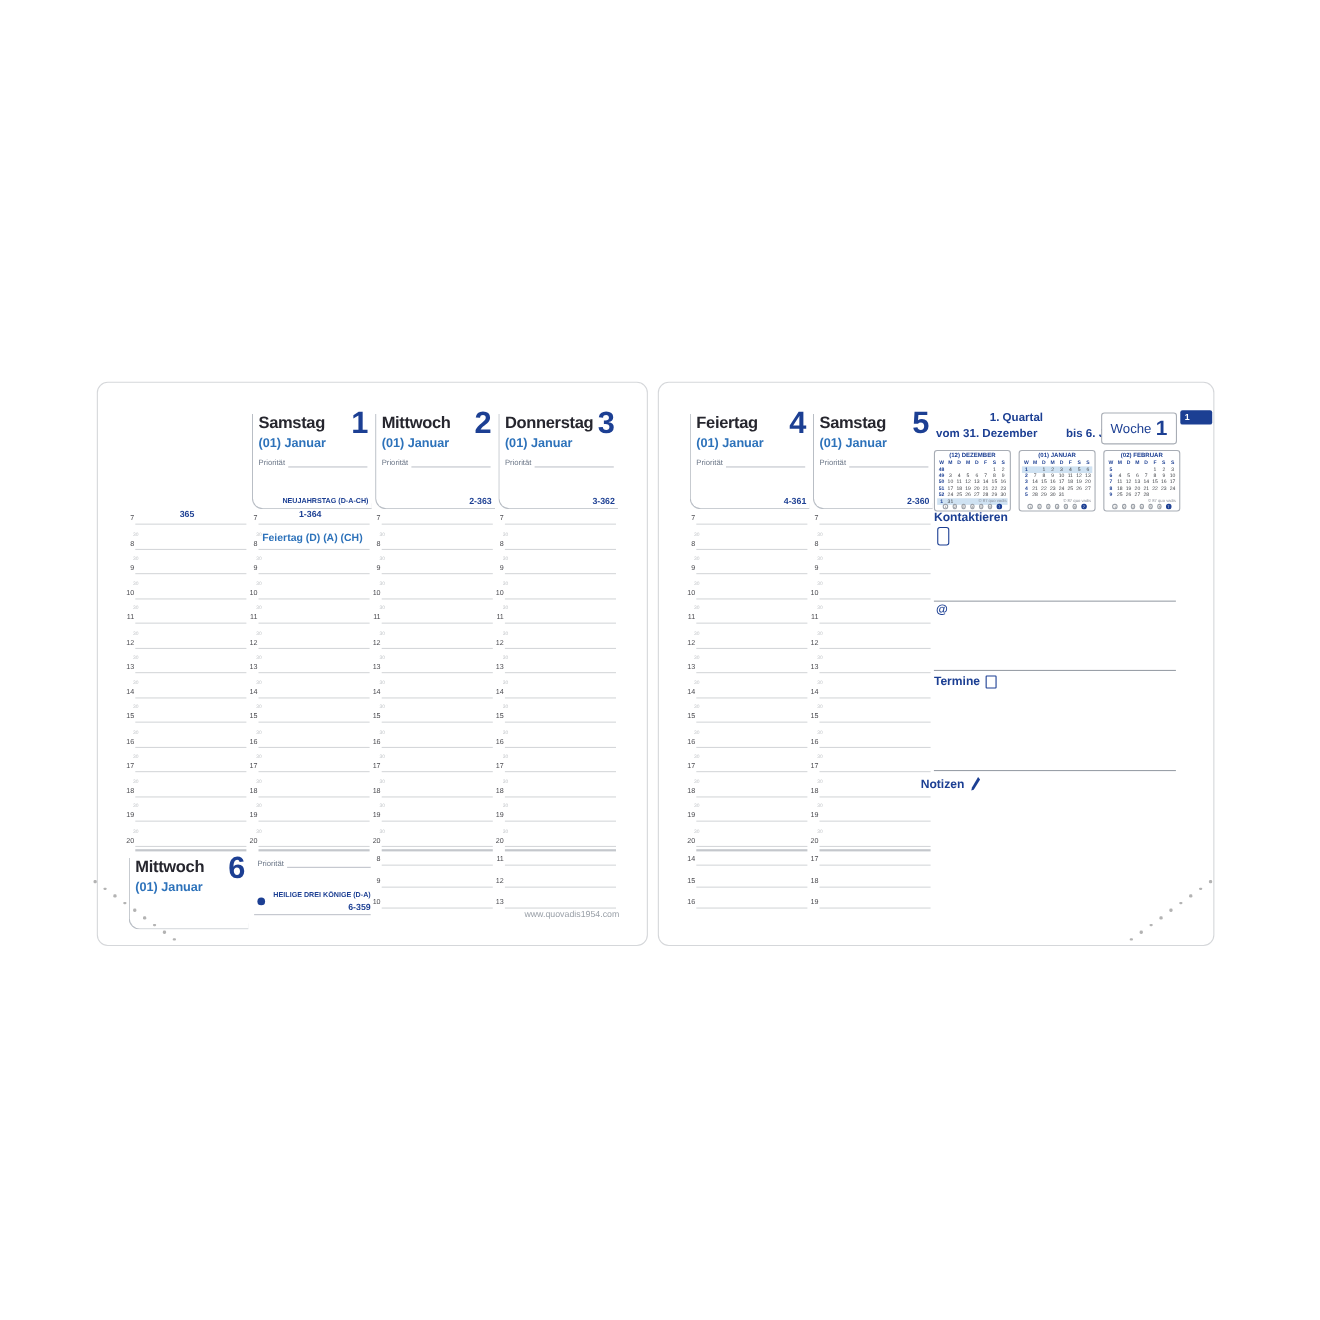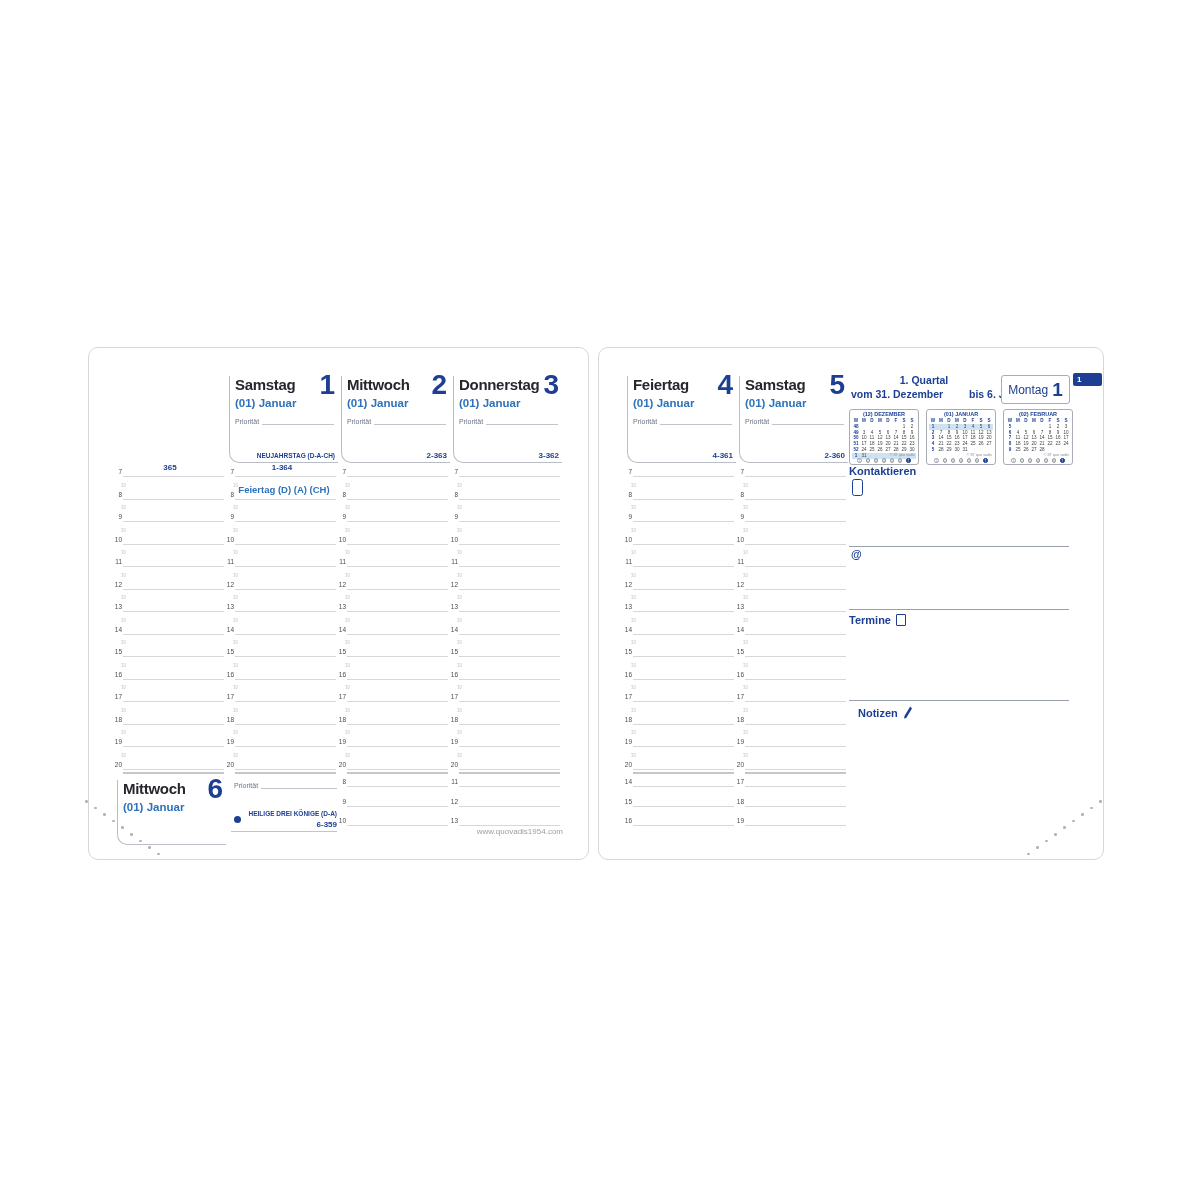--- a/index.html
+++ b/index.html
@@ -62,21 +62,21 @@
   .mc-row.hl{background:#cfe2f2;}
   .mc-copy{position:absolute;right:3px;bottom:7px;font-size:3.8px;color:#8a8f98;}
   .mc-circles{position:absolute;left:0;right:0;bottom:1px;display:flex;justify-content:center;gap:3.5px;}
   .mc-circle{width:4.6px;height:4.6px;border:0.6px solid #9aa0a8;border-radius:50%;font-size:3px;color:#777;
     text-align:center;line-height:4.6px;box-sizing:border-box;}
   .mc-circle.filled{background:#1c3f93;border-color:#1c3f93;color:#fff;}
 
   .side-label{position:absolute;font-size:11px;font-weight:bold;color:#1c3f93;display:flex;align-items:center;}
   .lbl-kontakt{left:250px;top:117px;}
   .lbl-termine{left:250px;top:266px;}
-  .lbl-notizen{left:259px;top:358px;}
+  .lbl-notizen{left:238px;top:358px;}
   .phone-icon{position:absolute;left:253px;top:131px;width:9px;height:15px;border:1.4px solid #1c3f93;border-radius:2.5px;}
   .at-symbol{position:absolute;left:252px;top:200px;font-size:11px;font-weight:bold;color:#1c3f93;}
   .side-line{position:absolute;left:250px;width:220px;height:0;border-top:1px solid #9aa0a8;}
   .side-line.l1{top:198px;}
   .side-line.l2{top:261px;}
   .side-line.l3{top:352px;}
   .termine-icon{display:inline-block;width:8px;height:10px;border:1.3px solid #1c3f93;border-radius:1px;margin-left:5px;}
   .pen-icon{display:inline-block;margin-left:5px;line-height:0;}
 
   .perf-dot{position:absolute;width:2.5px;height:2.5px;border-radius:50%;background:#b3b3b3;}
@@ -323,21 +323,21 @@
       <div class="perf-dot" style="left: 50px; top: 491.6px;"></div>
       <div class="perf-dot" style="left: 59px; top: 498.2px;"></div>
       <div class="perf-dot" style="left: 68px; top: 504.8px;"></div>
     </div>
 
   <div class="page right" id="right-page">
     <div class="q-title">1. Quartal</div>
     <div class="q-vom">vom 31. Dezember</div>
     <div class="q-bis">bis 6. Januar</div>
     <div class="woche-box">
-      <span class="woche-label">Montag</span>
+      <span class="woche-label">Woche</span>
       <span class="woche-num">1</span>
     </div>
     <div class="week-tab">1</div>
 
     <div class="side-label lbl-kontakt">Kontaktieren</div>
     <div class="phone-icon"></div>
     <div class="side-line l1"></div>
     <div class="at-symbol">@</div>
     <div class="side-line l2"></div>
 

